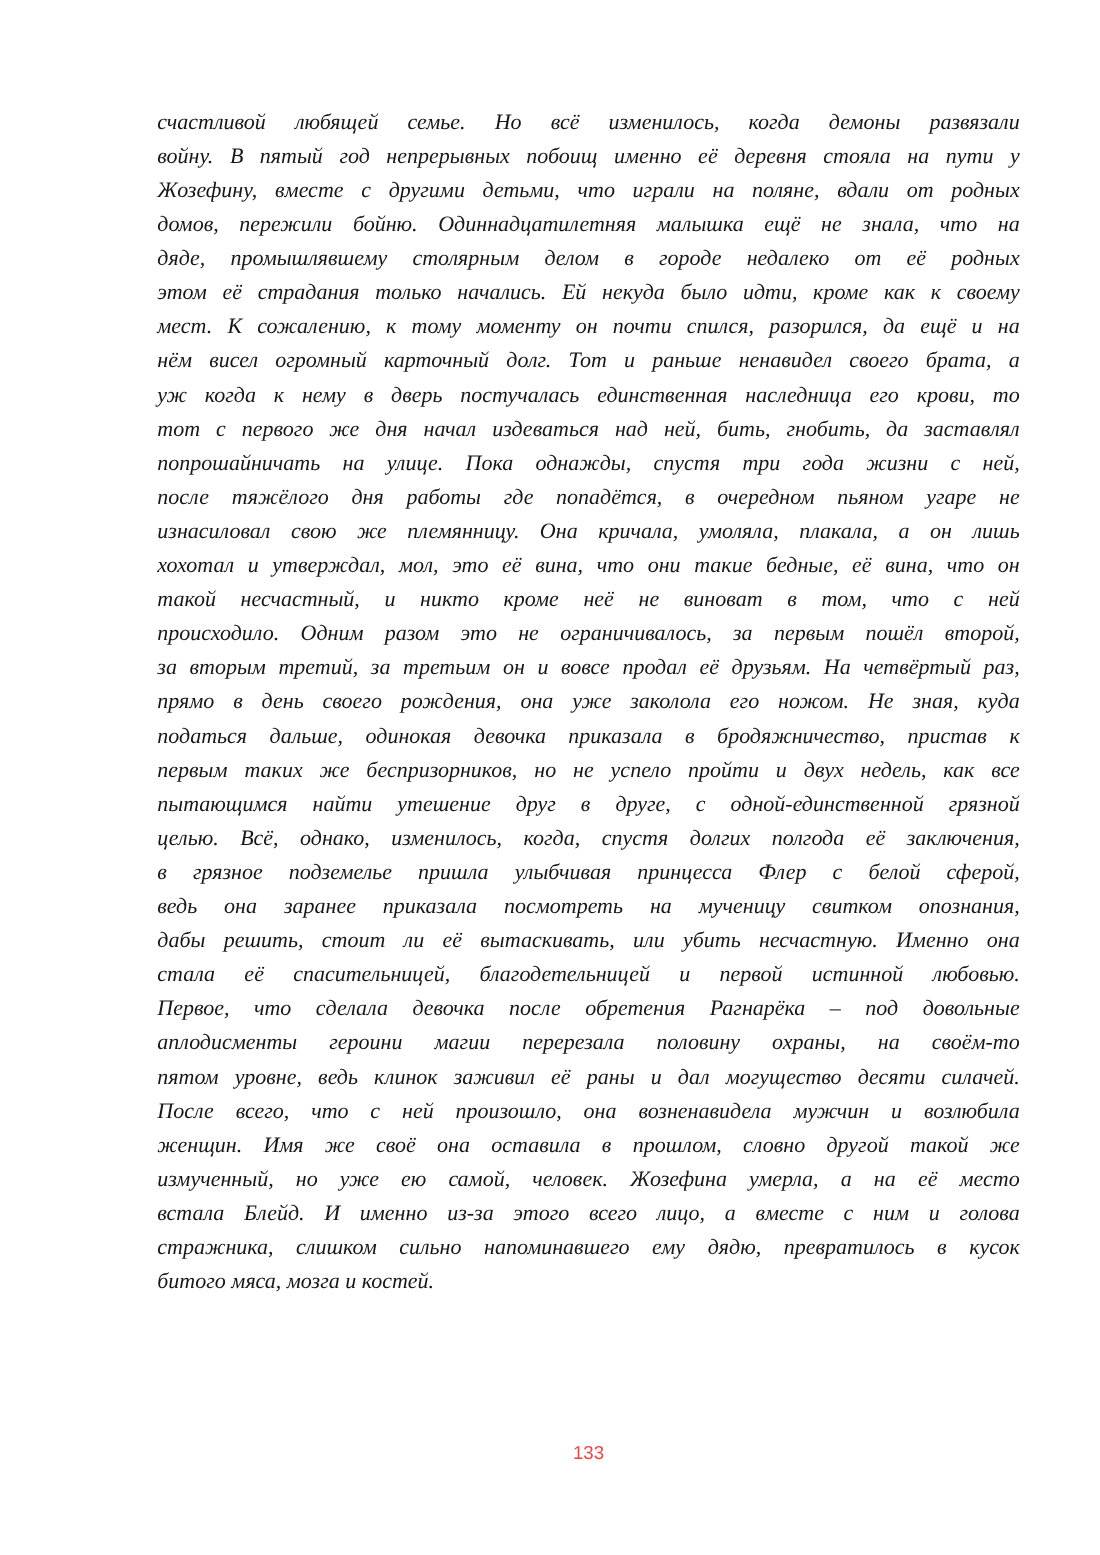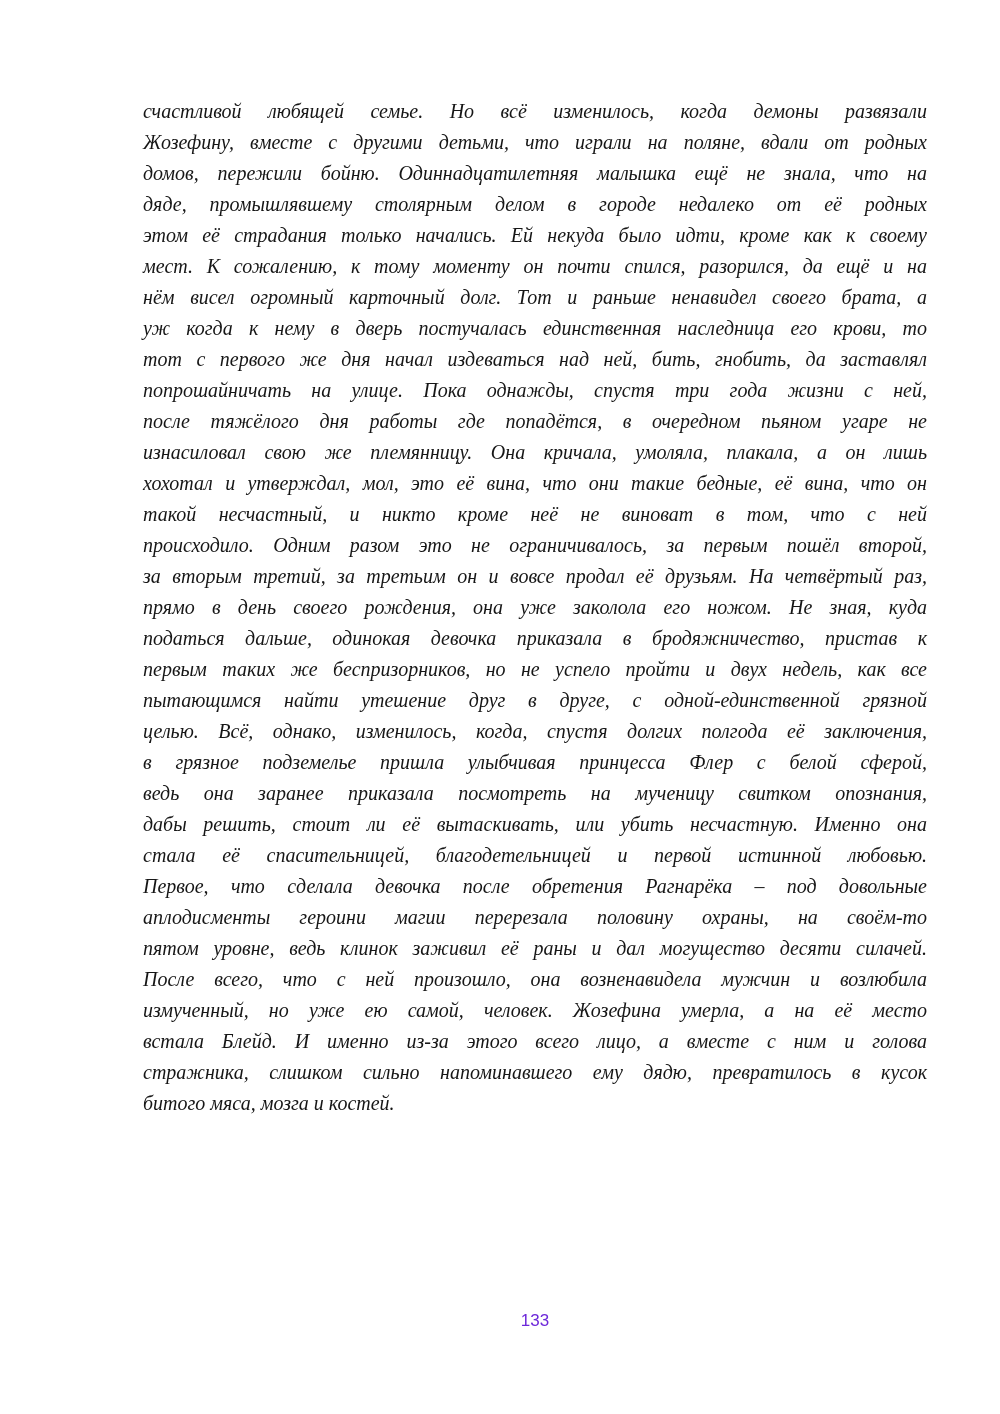--- a/index.html
+++ b/index.html
@@ -34,29 +34,30 @@
     text-align-last: left;
   }
   .page-number {
     position: absolute;
     left: 143px;
     top: 1311px;
     width: 784px;
     text-align: center;
     font-family: "Liberation Sans", "DejaVu Sans", sans-serif;
     font-size: 17px;
-    color: #6d28d9;
+    color: #ef4444;
   }
 </style>
 </head>
 <body>
 
 <div class="page">
   <div class="text-block">
       <div class="line">счастливой любящей семье. Но всё изменилось, когда демоны развязали</div>
+      <div class="line">войну. В пятый год непрерывных побоищ именно её деревня стояла на пути у</div>
       <div class="line">Жозефину, вместе с другими детьми, что играли на поляне, вдали от родных</div>
       <div class="line">домов, пережили бойню. Одиннадцатилетняя малышка ещё не знала, что на</div>
       <div class="line">дяде, промышлявшему столярным делом в городе недалеко от её родных</div>
       <div class="line">этом её страдания только начались. Ей некуда было идти, кроме как к своему</div>
       <div class="line">мест. К сожалению, к тому моменту он почти спился, разорился, да ещё и на</div>
       <div class="line">нём висел огромный карточный долг. Тот и раньше ненавидел своего брата, а</div>
       <div class="line">уж когда к нему в дверь постучалась единственная наследница его крови, то</div>
       <div class="line">тот с первого же дня начал издеваться над ней, бить, гнобить, да заставлял</div>
       <div class="line">попрошайничать на улице. Пока однажды, спустя три года жизни с ней,</div>
       <div class="line">после тяжёлого дня работы где попадётся, в очередном пьяном угаре не</div>
@@ -71,19 +72,20 @@
       <div class="line">пытающимся найти утешение друг в друге, с одной-единственной грязной</div>
       <div class="line">целью. Всё, однако, изменилось, когда, спустя долгих полгода её заключения,</div>
       <div class="line">в грязное подземелье пришла улыбчивая принцесса Флер с белой сферой,</div>
       <div class="line">ведь она заранее приказала посмотреть на мученицу свитком опознания,</div>
       <div class="line">дабы решить, стоит ли её вытаскивать, или убить несчастную. Именно она</div>
       <div class="line">стала её спасительницей, благодетельницей и первой истинной любовью.</div>
       <div class="line">Первое, что сделала девочка после обретения Рагнарёка – под довольные</div>
       <div class="line">аплодисменты героини магии перерезала половину охраны, на своём-то</div>
       <div class="line">пятом уровне, ведь клинок заживил её раны и дал могущество десяти силачей.</div>
       <div class="line">После всего, что с ней произошло, она возненавидела мужчин и возлюбила</div>
+      <div class="line">женщин. Имя же своё она оставила в прошлом, словно другой такой же</div>
       <div class="line">измученный, но уже ею самой, человек. Жозефина умерла, а на её место</div>
       <div class="line">встала Блейд. И именно из-за этого всего лицо, а вместе с ним и голова</div>
       <div class="line">стражника, слишком сильно напоминавшего ему дядю, превратилось в кусок</div>
       <div class="line">битого мяса, мозга и костей.</div>
     </div>
   <div class="page-number">133</div>
 </div>
 
 </body></html>

